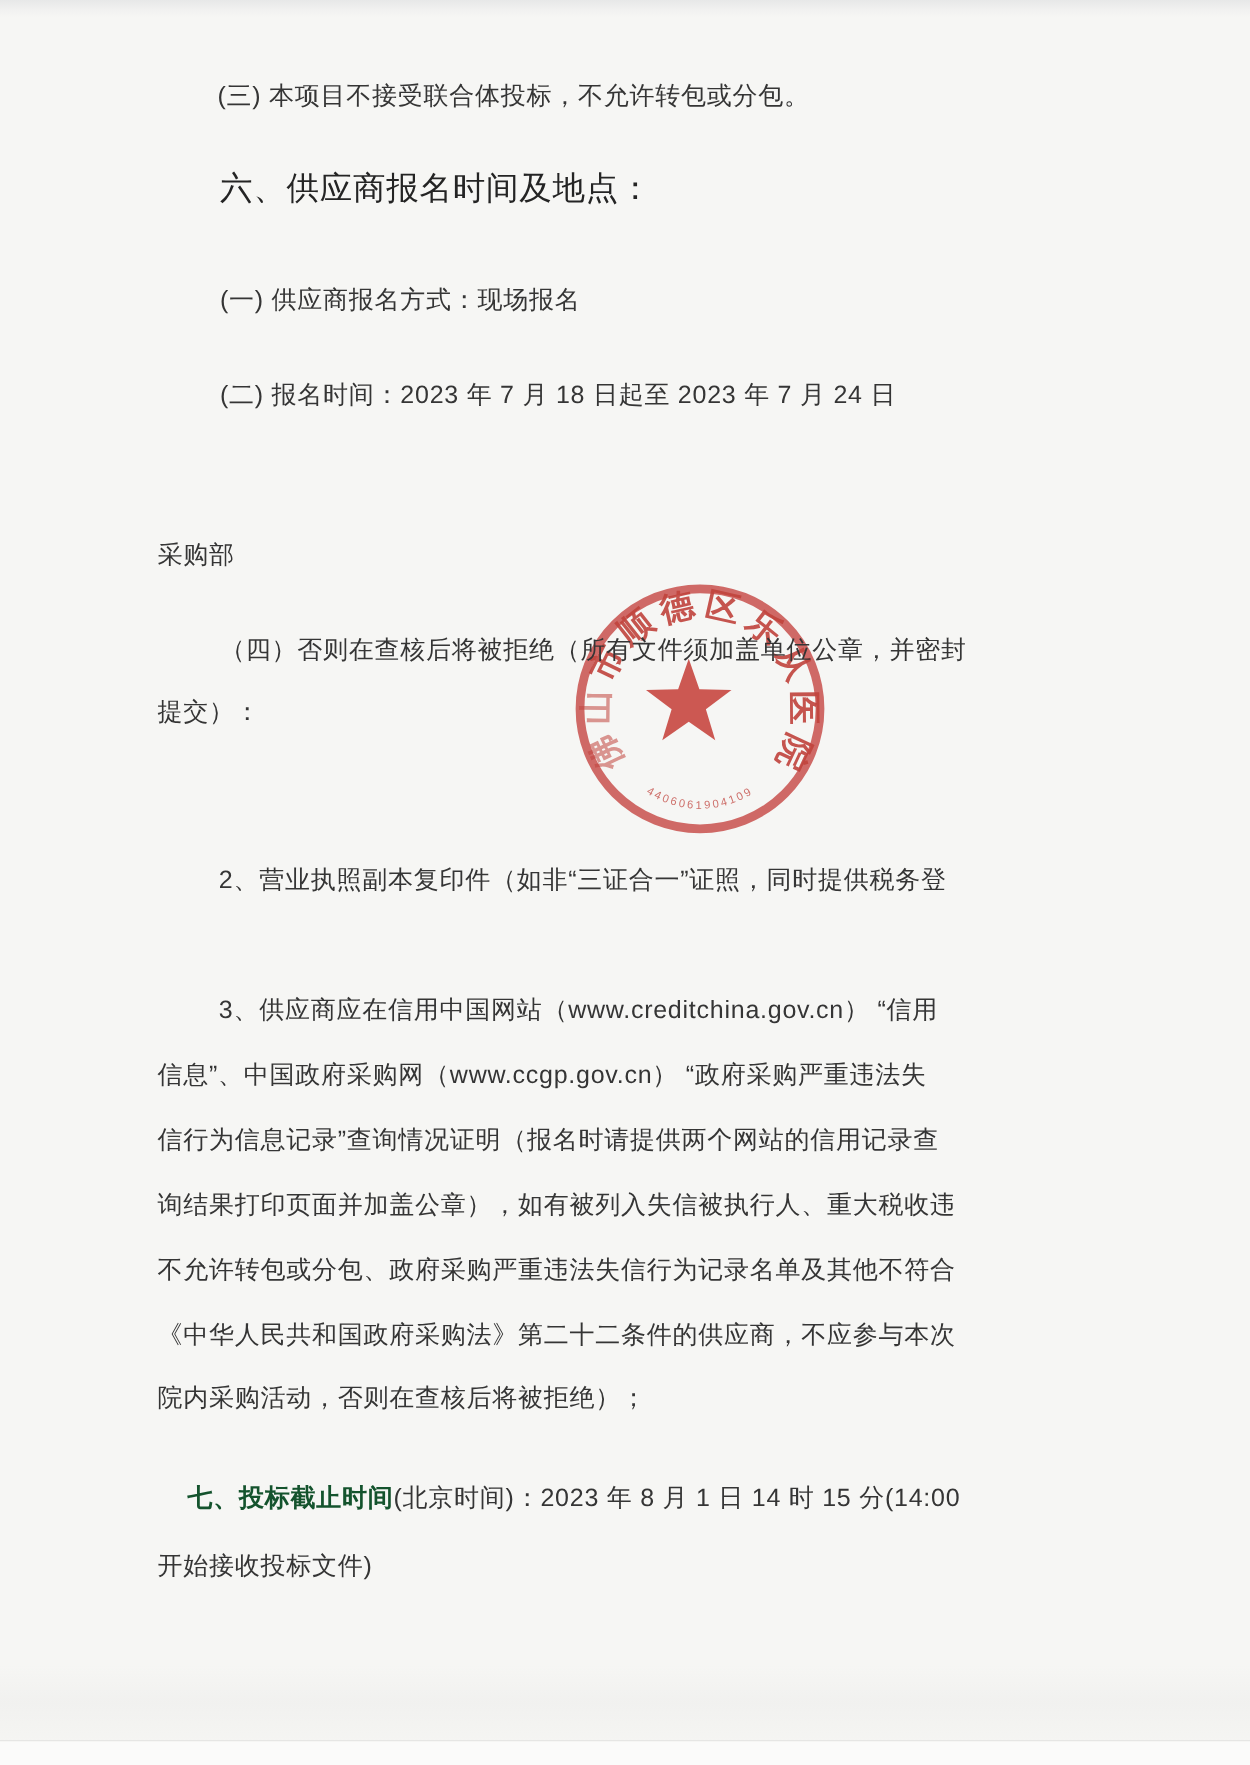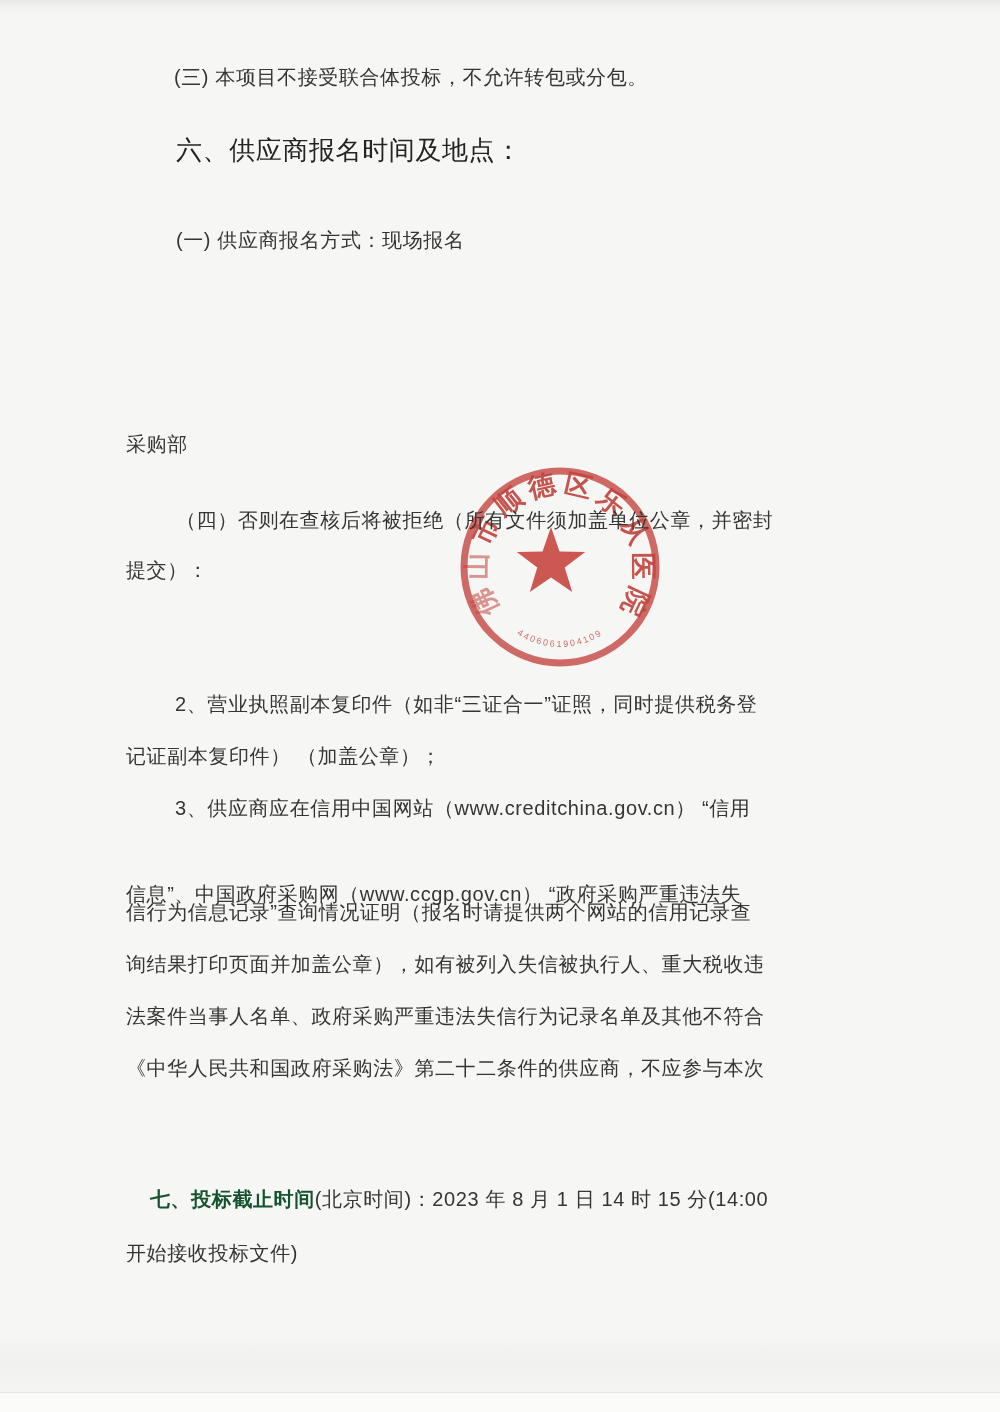--- a/index.html
+++ b/index.html
@@ -90,35 +90,36 @@
       </text>
     </svg>
   </div>
 
   <div class="ln" style="top:61px;left:174px">(三) 本项目不接受联合体投标，不允许转包或分包。</div>
 
   <div class="ln heading" style="top:134px;left:176px">六、供应商报名时间及地点：</div>
 
   <div class="ln" style="top:224px;left:176px">(一) 供应商报名方式：现场报名</div>
 
+  <div class="ln" style="top:300px;left:176px">(二) 报名时间：2023 年 7 月 18 日起至 2023 年 7 月 24 日</div>
 
   <div class="ln" style="top:428px">采购部</div>
 
   <div class="ln" style="top:504px;left:176px">（四）否则在查核后将被拒绝（所有文件须加盖单位公章，并密封</div>
   <div class="ln" style="top:554px">提交）：</div>
 
 
   <div class="ln" style="top:688px;left:175px">2、营业执照副本复印件（如非“三证合一”证照，同时提供税务登</div>
-  <div class="ln" style="top:740px">记证副本复印件） （加盖公章）；</div>
 
   <div class="ln" style="top:792px;left:175px">3、供应商应在信用中国网站（www.creditchina.gov.cn） “信用</div>
-  <div class="ln" style="top:878px">信息”、中国政府采购网（www.ccgp.gov.cn） “政府采购严重违法失</div>
+  <div class="ln" style="top:844px">信息”、中国政府采购网（www.ccgp.gov.cn） “政府采购严重违法失</div>
   <div class="ln" style="top:896px">信行为信息记录”查询情况证明（报名时请提供两个网站的信用记录查</div>
   <div class="ln" style="top:948px">询结果打印页面并加盖公章），如有被列入失信被执行人、重大税收违</div>
-  <div class="ln" style="top:1000px">法案件当事人名单、政府采购严重违法失信行为记录名单及其他不符合</div>
+  <div class="ln" style="top:1000px">不允许转包或分包、政府采购严重违法失信行为记录名单及其他不符合</div>
   <div class="ln" style="top:1052px">《中华人民共和国政府采购法》第二十二条件的供应商，不应参与本次</div>
+  <div class="ln" style="top:1103px">院内采购活动，否则在查核后将被拒绝）；</div>
 
   <div class="ln" style="top:1183px;left:150px">
     <span class="bold">七、投标截止时间</span><span>(北京时间)：2023 年 8 月 1 日 14 时 15 分(14:00</span>
   </div>
   <div class="ln" style="top:1237px">开始接收投标文件)</div>
 
 </div>
 
 </body></html>

